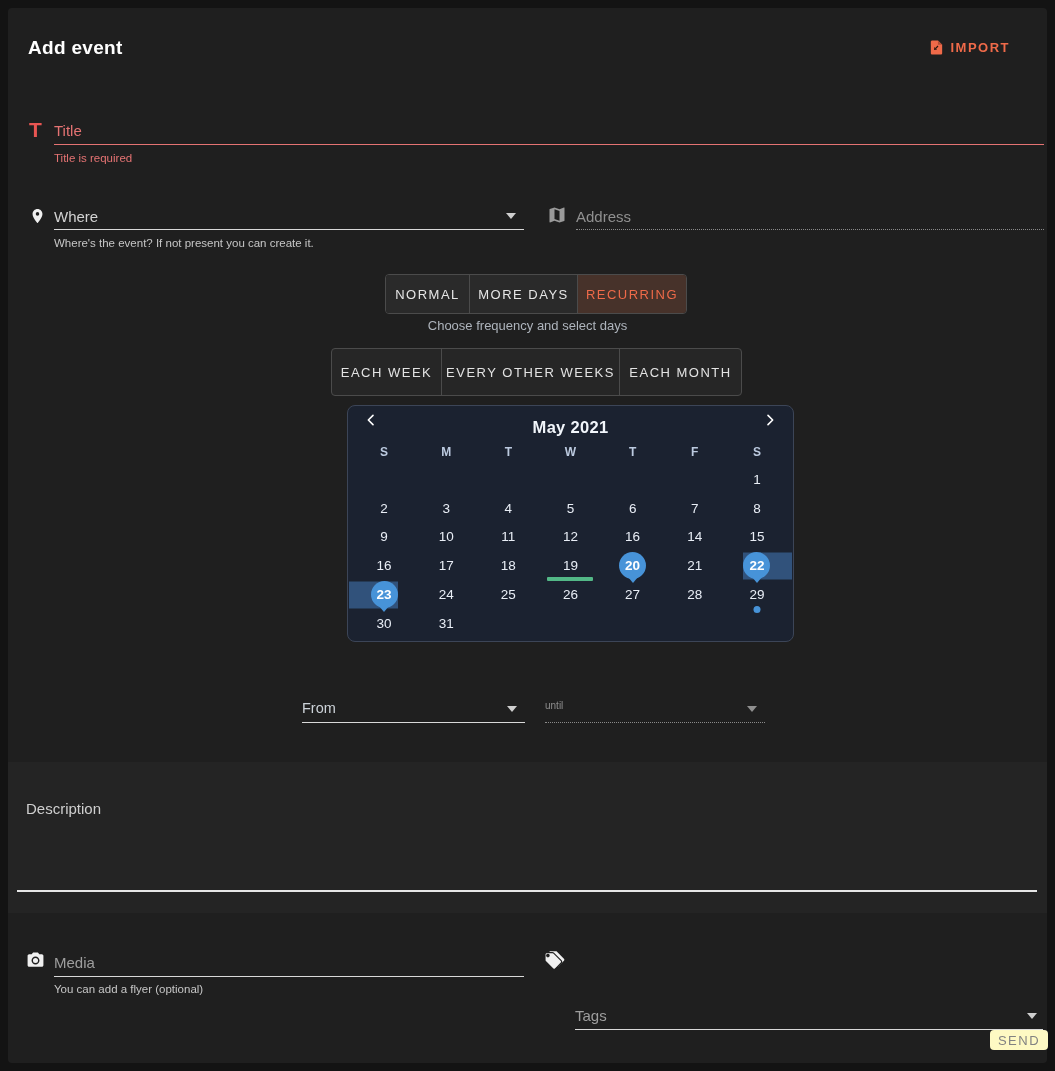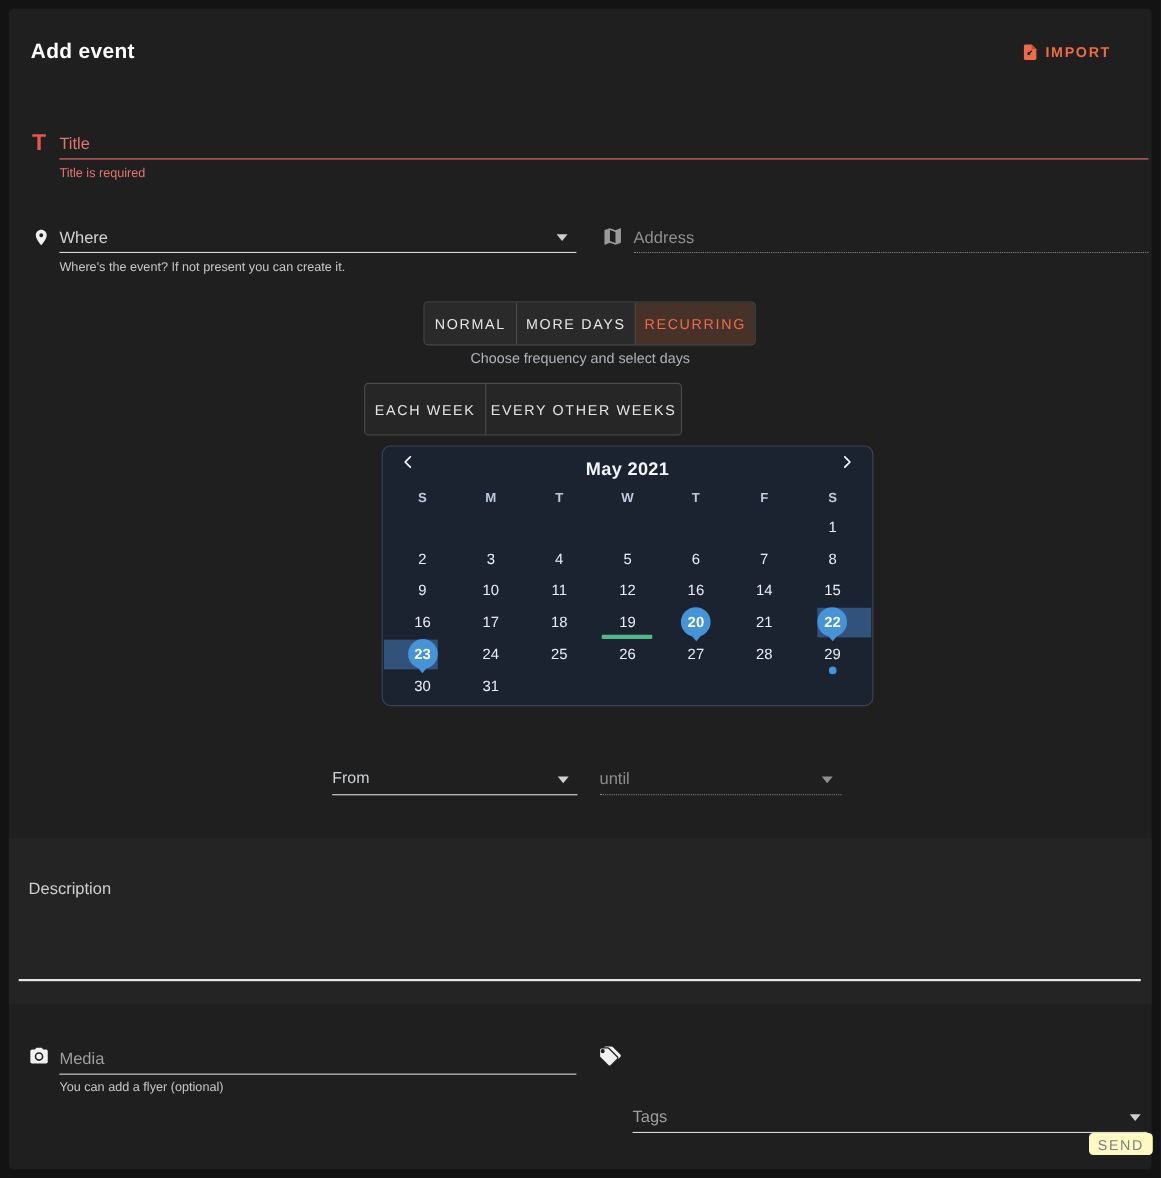--- a/index.html
+++ b/index.html
@@ -90,21 +90,21 @@
     border-left:5px solid transparent;border-right:5px solid transparent;border-top:6px solid var(--dayblue);}
   .green-bar{position:absolute;bottom:-1px;left:50%;transform:translateX(-50%);width:46px;height:4px;background:var(--green);border-radius:1px;z-index:2;}
   .blue-dot{position:absolute;bottom:-4px;left:50%;transform:translateX(-50%);width:7px;height:7px;border-radius:50%;background:var(--dayblue);z-index:2;}
   .range-band{position:absolute;top:50%;transform:translateY(-50%);height:27px;background:var(--band);z-index:0;}
 
   
   .from-box{left:294px;top:687px;width:223px;height:28px;border-bottom:1.5px solid var(--line);}
   .from-box .ph{color:#ccd2d8;font-size:14.5px;position:absolute;top:5px;left:0;}
   .from-box .caret{position:absolute;right:8px;top:11px;}
   .until-box{left:537px;top:687px;width:220px;height:28px;border-bottom:1.5px dotted #8a8a8a;}
-  .until-box .ph{color:#8d8d8d;font-size:15px;position:absolute;top:5px;left:0;}
+  .until-box .ph{color:#8d8d8d;font-size:10px;position:absolute;top:5px;left:0;}
   .until-box .caret{position:absolute;right:8px;top:11px;}
 
   
   .desc-panel{left:0;right:0;top:754px;height:151px;background:var(--panel-bg);}
   .desc-label{position:absolute;left:18px;top:38px;font-size:15px;color:#cfcfcf;}
   .desc-line{position:absolute;left:9px;right:10px;top:128px;height:2px;background:#e6e6e6;}
 
   
   .camera-icon{left:17px;top:943px;}
   .media-box{left:46px;top:941px;width:470px;height:28px;border-bottom:1.5px solid var(--line);}
@@ -168,20 +168,21 @@
   <div class="abs tab-group">
     <div class="tab tab-normal">NORMAL</div>
     <div class="tab tab-moredays">MORE DAYS</div>
     <div class="tab tab-recurring selected">RECURRING</div>
   </div>
   <div class="abs tabs-caption">Choose frequency and select days</div>
 
   <div class="abs freq-group">
     <div class="freq-btn freq-week">EACH WEEK</div>
     <div class="freq-btn freq-other">EVERY OTHER WEEKS</div>
+    <div class="freq-btn freq-month">EACH MONTH</div>
   </div>
 
   <div class="abs calendar">
     <div class="cal-header">
       <span class="cal-month">May 2021</span>
     </div>
     <span class="cal-nav prev">
       <svg width="16" height="16" viewBox="0 0 24 24">
           <path d="M15 5l-7 7 7 7" fill="none" stroke="#ffffff" stroke-width="2.4" stroke-linecap="round" stroke-linejoin="round"></path>
         </svg>

